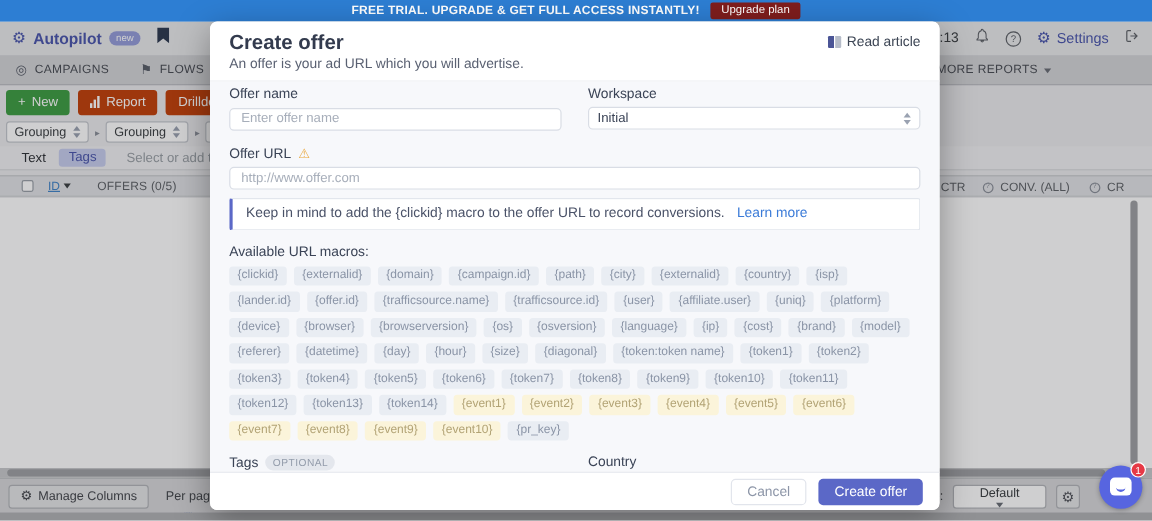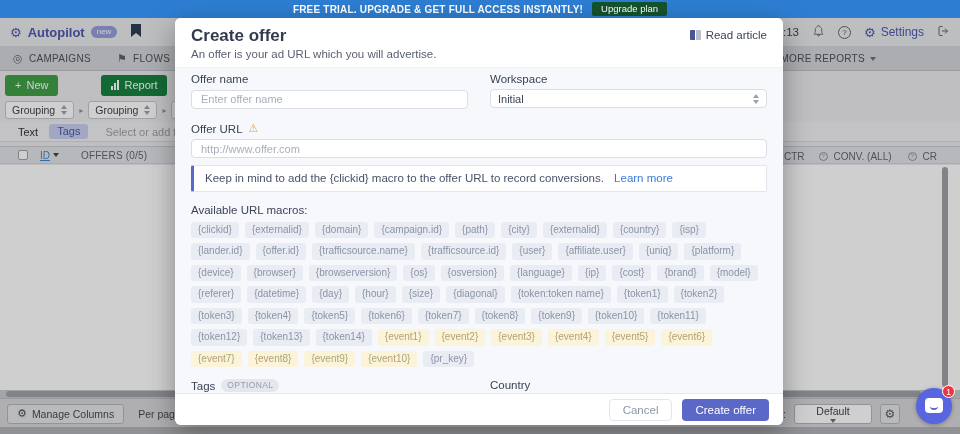--- a/index.html
+++ b/index.html
@@ -5,21 +5,21 @@
   * { margin:0; padding:0; box-sizing:border-box; }
   html,body { width:960px; height:434px; }
   body { font-family:"Liberation Sans","DejaVu Sans",sans-serif; background:#ececee; overflow:hidden; }
   .page { position:relative; width:960px; height:434px; background:#ececee; overflow:hidden; }
   .glyph { font-family:"DejaVu Sans",sans-serif; }
 
   
   .banner { position:absolute; top:0; left:0; width:960px; height:18px; background:#2d7ed3;
             display:flex; align-items:center; justify-content:center; gap:9px; z-index:48; }
   .banner-text { color:#fff; font-size:10px; font-weight:bold; letter-spacing:.2px; }
-  .upgrade-btn { background:#14532d; color:#fff; font-size:9.5px; border:none; border-radius:2px;
+  .upgrade-btn { background:#7f1d1d; color:#fff; font-size:9.5px; border:none; border-radius:2px;
                  padding:2px 9px 3px; cursor:pointer; line-height:1; }
 
   
   .hdr { position:absolute; top:18px; left:0; width:960px; height:28px; background:#e9eaec;
          display:flex; align-items:center; padding:0 10px; }
   .brand { display:flex; align-items:center; gap:6px; }
   .logo-ic { font-size:13px; color:#4b57ad; line-height:1; }
   .brand-name { font-size:13px; font-weight:bold; color:#4b57ad; }
   .new-badge { background:#959dda; color:#fff; font-size:8px; padding:1px 6px 2px; border-radius:7px; }
   .bm { margin-left:8px; }
@@ -41,21 +41,21 @@
                   gap:5px; font-size:10px; color:#4a4e55; letter-spacing:.3px; cursor:pointer; }
   .mr-ic { font-size:11px; color:#5b68c7; line-height:1; }
   .caret-dn { width:0; height:0; border-left:3px solid transparent; border-right:3px solid transparent;
               border-top:4px solid #6a6e76; }
 
   
   .toolbar { position:absolute; top:75px; left:5px; display:flex; align-items:center; gap:7px; }
   .btn { border:none; border-radius:3px; font-size:11px; color:#fff; padding:4px 10px 5px; cursor:pointer;
          display:inline-flex; align-items:center; gap:5px; line-height:1.1; }
   .btn-new { background:#3f9e44; }
-  .btn-ind { background:#15803d;margin-left:36px; }
+  .btn-ind { background:#c2410c; }
   .bars { display:inline-flex; align-items:flex-end; gap:1px; }
   .bars i { display:block; width:2px; background:#fff; }
   .pencil { font-size:13px; color:#9aa3d6; margin-left:6px; cursor:pointer; }
 
   .grouping-row { position:absolute; top:101px; left:5px; display:flex; align-items:center; gap:5px; }
   .gsel { background:#fff; border:1px solid #c4c7cd; border-radius:3px; height:18px; display:flex;
           align-items:center; gap:6px; padding:0 6px; font-size:10.5px; color:#3c4043; cursor:pointer; }
   .sep-arrow { font-size:8px; color:#8a8f99; }
 
   .filter-row { position:absolute; top:122px; left:0; width:960px; height:20px; background:#f1f1f3;

